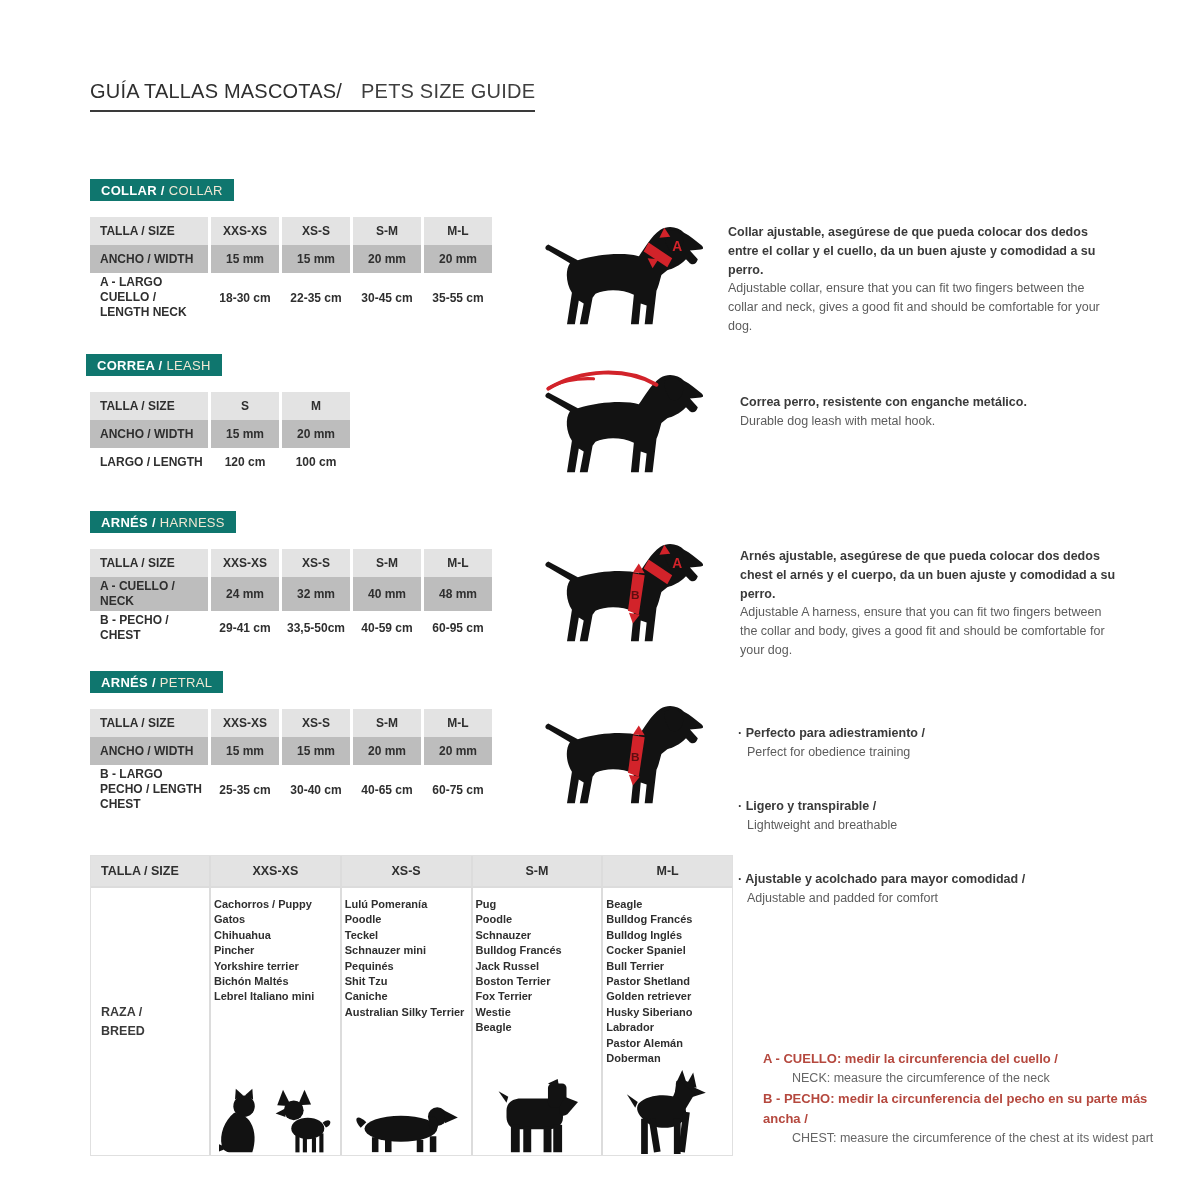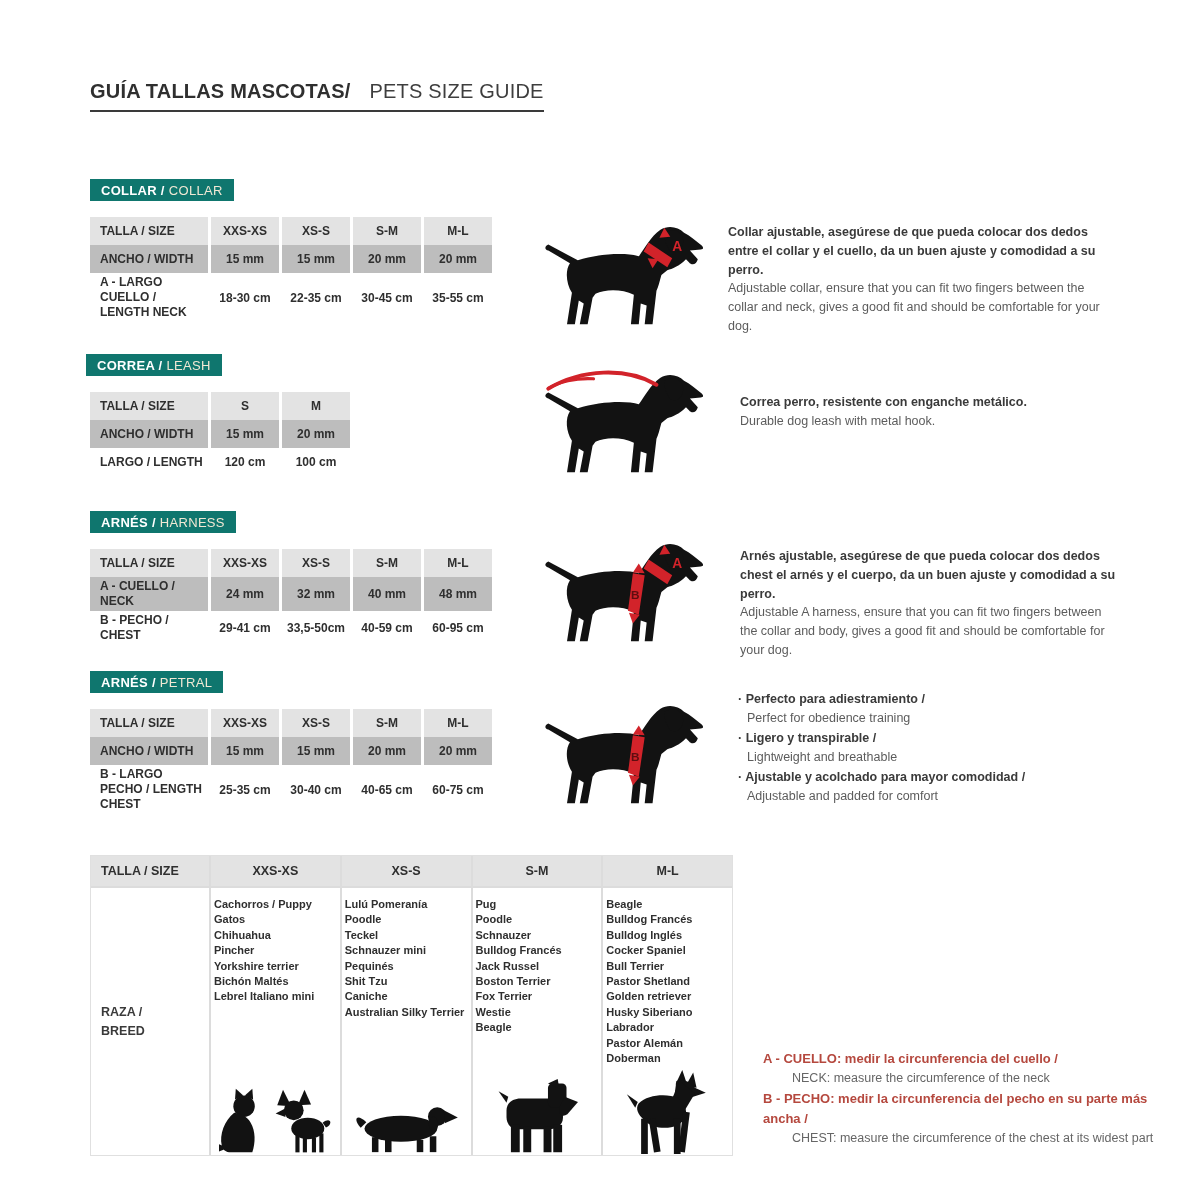--- a/index.html
+++ b/index.html
@@ -3,21 +3,21 @@
 <meta charset="utf-8">
 <style>
   html,body{margin:0;padding:0;background:#fff;}
   .page{position:relative;width:1200px;height:1200px;background:#fff;overflow:hidden;
         font-family:"Liberation Sans", sans-serif;color:#3a3a3a;}
   .abs{position:absolute;}
 
   
   .title{display:inline-block;font-size:20px;letter-spacing:.2px;color:#2f2f2f;
          border-bottom:2px solid #3a3a3a;padding-bottom:7px;}
-  .title .es{font-weight:bold;}
+  .title .es{font-weight:normal;}
   .title .en{font-weight:normal;margin-left:19px;color:#3e3e3e;}
   .subtitle{font-size:15px;color:#c2a169;}
   .subtitle .es{font-weight:bold;}
   .subtitle .en{font-weight:normal;margin-left:4px;}
 
   
   .badge{display:inline-block;background:#0f766e;color:#fff;font-size:13px;
          padding:4px 11px 3px;letter-spacing:.3px;}
   .badge .es{font-weight:bold;}
   .badge .en{font-weight:normal;margin-left:4px;color:#f1e8d4;}
@@ -34,21 +34,21 @@
   .r3{background:#ffffff;}
   .tall{min-height:46px;}
 
   
   .desc{width:382px;font-size:12.5px;line-height:1.5;}
   .desc .es{font-weight:bold;color:#3a3a3a;}
   .desc .en{color:#5c5c5c;}
 
   
   .features{width:400px;font-size:12.5px;line-height:1.55;}
-  .features .f-es{font-weight:bold;color:#3a3a3a;}
+  .features .f-es{font-weight:bold;color:#3a3a3a;margin-top:34px;}
   .features .f-es::before{content:"· ";}
   .features .f-en{color:#5c5c5c;margin-left:9px;}
 
   
   .dog-slot{width:172px;height:120px;display:flex;align-items:center;justify-content:center;}
 
   
   .breed-table{left:90px;top:855px;width:641px;display:grid;
                grid-template-columns:118px repeat(4,1fr);gap:2px;background:#dcdcdc;
                border:1px solid #e0e0e0;}

